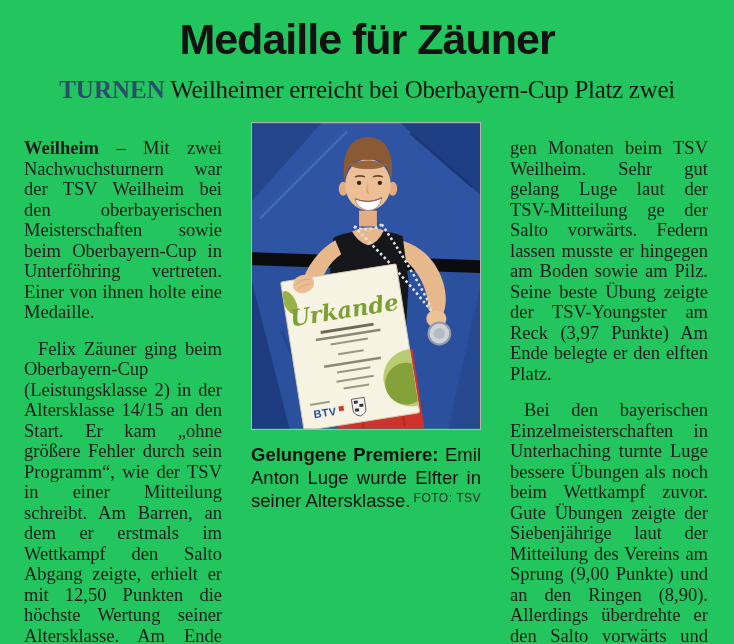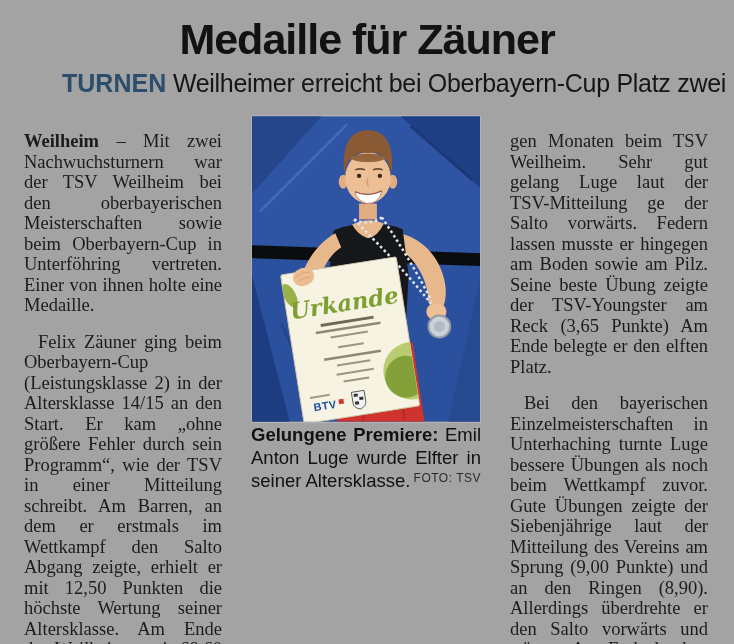--- a/index.html
+++ b/index.html
@@ -1,43 +1,43 @@
 <!DOCTYPE html>
 <html lang="de"><head>
 <meta charset="utf-8">
 <style>
   html,body{margin:0;padding:0;background:#ffffff;}
   .page{
     position:relative;width:734px;height:644px;overflow:hidden;
-    background:#a3a3a3;box-sizing:border-box;padding:0 8px;
+    background:#22c55e;box-sizing:border-box;padding:0 8px;
     font-family:"Liberation Serif",serif;color:#1c1c1e;
   }
   header{text-align:center;}
   .headline{
     margin:16px 0 0 0;font-family:"Liberation Sans",sans-serif;
     font-weight:700;font-size:43px;line-height:1.08;color:#121212;
     letter-spacing:-1px;
   }
   .subhead{
-    margin-top:7px;font-family:Liberation Sans, sans-serif;
-    font-size:25px;line-height:1.15;color:#161616;letter-spacing:-0.3px;text-align:right;
+    margin-top:14px;font-family:Liberation Serif, serif;
+    font-size:25px;line-height:1.15;color:#161616;letter-spacing:-0.3px;
   }
   .kicker{font-weight:700;color:#2d4d6d;letter-spacing:0;}
   .columns{display:flex;gap:13px;margin-top:17px;align-items:flex-start;}
   .col{width:230px;flex:0 0 230px;}
   .col p{
     margin:16px;font-size:18.5px;line-height:20.5px;text-align:justify;
     hyphens:auto;-webkit-hyphens:auto;word-spacing:0.5px;
   }
   .col p.indent{text-indent:14px;}
   .lead-in{font-weight:700;}
   figure{margin:0;padding:0;}
   .photo-svg{display:block;border:1px solid #b3b3b3;box-sizing:border-box;}
   .caption{
-    position:relative;
+    position:relative;margin-top:13px;
     font-family:"Liberation Sans",sans-serif;font-size:18.5px;
     line-height:23px;text-align:justify;color:#111;
   }
   .cap-lead{font-weight:700;}
   .credit{
     position:absolute;right:0;bottom:2px;
     font-size:12px;letter-spacing:0.5px;color:#2a2a2a;font-weight:400;
   }
   .col2-text{margin-top:14px !important;}
   .rel{position:relative;}
@@ -170,18 +170,18 @@
         </svg>
       </figure>
       <div class="caption">
         <span class="cap-lead">Gelungene Premiere:</span>
         <span>Emil Anton Luge wurde Elfter in seiner Altersklasse.</span>
         <span class="credit">FOTO: TSV</span>
       </div>
     </div>
 
     <div class="col">
-      <p>gen Monaten beim TSV Weilheim. Sehr gut gelang Luge laut der TSV-Mitteilung ge der Salto vorwärts. Federn lassen musste er hingegen am Boden sowie am Pilz. Seine beste Übung zeigte der TSV-Youngster am Reck (3,65 Punkte) Am Ende belegte er den elften Platz.</p>
+      <p>gen Monaten beim TSV Weilheim. Sehr gut gelang Luge laut der TSV-Mitteilung ge der Salto vorwärts. Federn lassen musste er hingegen am Boden sowie am Pilz. Seine beste Übung zeigte der TSV-Youngster am Reck (3,97 Punkte) Am Ende belegte er den elften Platz.</p>
       <p class="indent rel"><span>Bei den bayerischen Einzelmeisterschaften in Unterhaching turnte Luge bessere Übungen als noch beim Wettkampf zuvor. Gute Übungen zeigte der Siebenjährige laut der Mitteilung des Vereins am Sprung (9,00 Punkte) und an den Ringen (8,90). Allerdings überdrehte er den Salto vorwärts und stürzte. Am Ende landete der Siebenjährige bei seinem ersten Wettkampf auf Landesebene auf dem 17. Platz.</span></p>
     </div>
 
   </div>
 </div>
 
 </body></html>

